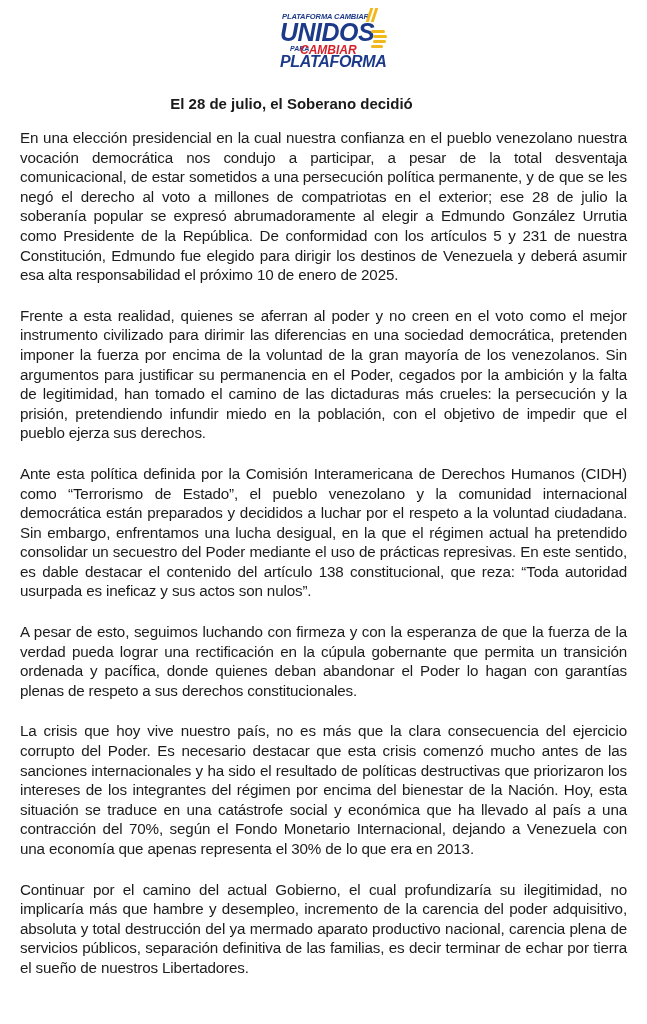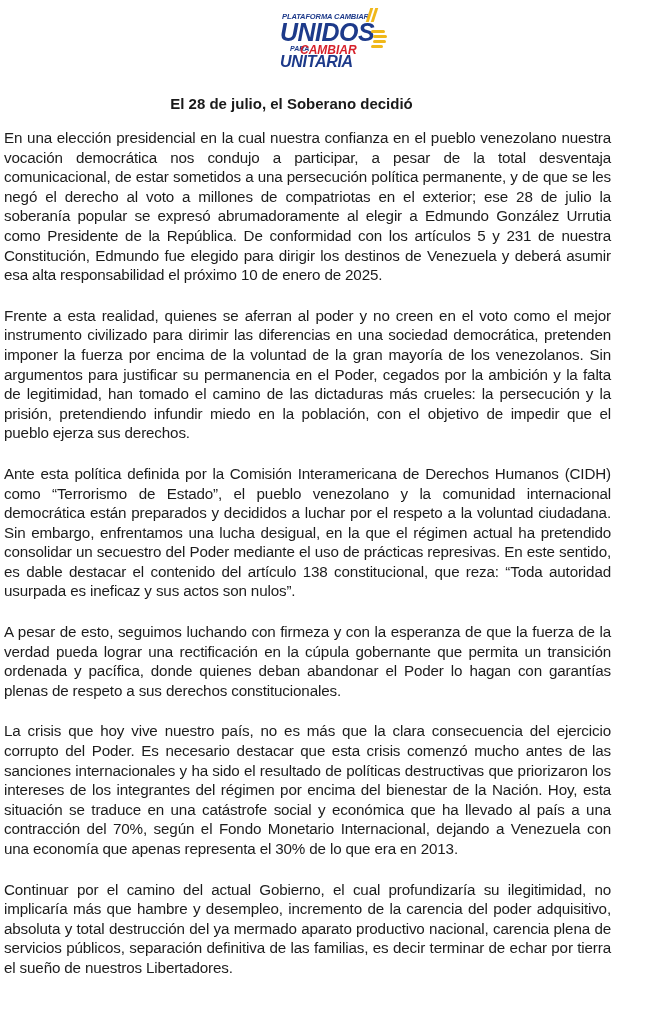--- a/index.html
+++ b/index.html
@@ -7,40 +7,40 @@
   .logo { position: absolute; left: 280px; top: 6px; width: 110px; height: 70px; }
   .logo .sub { position: absolute; left: 2px; top: 6px; font-size: 7.5px; font-weight: bold; font-style: italic; color: #1d3a8a; letter-spacing: -0.1px; white-space: nowrap; }
   .logo .main { position: absolute; left: 0px; top: 14px; font-size: 25px; font-weight: 900; font-style: italic; color: #1d3a8a; letter-spacing: -0.5px; line-height: 24px; transform: scaleY(1.05); }
   .logo .para { position: absolute; left: 10px; top: 39px; font-size: 7px; font-weight: bold; font-style: italic; color: #1d3a8a; }
   .logo .cambiar { position: absolute; left: 20px; top: 37px; font-size: 12px; font-weight: bold; font-style: italic; color: #d6202a; }
   .logo .country { position: absolute; left: 0px; top: 47px; font-size: 16px; font-weight: 900; font-style: italic; color: #1d3a8a; letter-spacing: -0.3px; }
   .logo .slash { position: absolute; left: 88px; top: 2px; width: 3px; height: 14px; background: #f0b81a; transform: skewX(-18deg); }
   .logo .slash2 { position: absolute; left: 93px; top: 2px; width: 3px; height: 14px; background: #f0b81a; transform: skewX(-18deg); }
   .logo .hand { position: absolute; left: 89px; top: 22px; width: 20px; height: 22px; }
   .title { position: absolute; top: 95px; left: 0; width: 583px; text-align: center; font-weight: bold; font-size: 15px; color: #1a1a1a; }
-  .body { position: absolute; left: 4px; top: 128px; width: 607px; }
+  .body { position: absolute; left: 20px; top: 128px; width: 607px; }
   .para-text { font-size: 15.2px; line-height: 19.6px; text-align: justify; margin: 0 0 21px 0; color: #1c1c1c; letter-spacing: -0.15px; }
 </style>
 </head>
 <body>
 
 <div class="logo">
   <span class="sub">PLATAFORMA CAMBIAR</span>
   <span class="slash"></span>
   <span class="slash2"></span>
   <span class="main">UNIDOS</span>
   <svg class="hand" viewBox="0 0 20 22">
     <rect x="2" y="2" width="14" height="3" rx="1.5" fill="#f0b81a"></rect>
     <rect x="4" y="7" width="14" height="3" rx="1.5" fill="#f0b81a"></rect>
     <rect x="4" y="12" width="13" height="3" rx="1.5" fill="#f0b81a"></rect>
     <rect x="2" y="17" width="12" height="3" rx="1.5" fill="#f0b81a"></rect>
   </svg>
   <span class="para">PARA</span>
   <span class="cambiar">CAMBIAR</span>
-  <span class="country">UNITARIA</span>
+  <span class="country">PLATAFORMA</span>
 </div>
 
 <div class="title">El 28 de julio, el Soberano decidió</div>
 
 <div class="body">
   <p class="para-text">En una elección presidencial en la cual nuestra confianza en el pueblo venezolano nuestra vocación democrática nos condujo a participar, a pesar de la total desventaja comunicacional, de estar sometidos a una persecución política permanente, y de que se les negó el derecho al voto a millones de compatriotas en el exterior; ese 28 de julio la soberanía popular se expresó abrumadoramente al elegir a Edmundo González Urrutia como Presidente de la República. De conformidad con los artículos 5 y 231 de nuestra Constitución, Edmundo fue elegido para dirigir los destinos de Venezuela y deberá asumir esa alta responsabilidad el próximo 10 de enero de 2025.</p>
   <p class="para-text">Frente a esta realidad, quienes se aferran al poder y no creen en el voto como el mejor instrumento civilizado para dirimir las diferencias en una sociedad democrática, pretenden imponer la fuerza por encima de la voluntad de la gran mayoría de los venezolanos. Sin argumentos para justificar su permanencia en el Poder, cegados por la ambición y la falta de legitimidad, han tomado el camino de las dictaduras más crueles: la persecución y la prisión, pretendiendo infundir miedo en la población, con el objetivo de impedir que el pueblo ejerza sus derechos.</p>
   <p class="para-text">Ante esta política definida por la Comisión Interamericana de Derechos Humanos (CIDH) como “Terrorismo de Estado”, el pueblo venezolano y la comunidad internacional democrática están preparados y decididos a luchar por el respeto a la voluntad ciudadana. Sin embargo, enfrentamos una lucha desigual, en la que el régimen actual ha pretendido consolidar un secuestro del Poder mediante el uso de prácticas represivas. En este sentido, es dable destacar el contenido del artículo 138 constitucional, que reza: “Toda autoridad usurpada es ineficaz y sus actos son nulos”.</p>
   <p class="para-text">A pesar de esto, seguimos luchando con firmeza y con la esperanza de que la fuerza de la verdad pueda lograr una rectificación en la cúpula gobernante que permita un transición ordenada y pacífica, donde quienes deban abandonar el Poder lo hagan con garantías plenas de respeto a sus derechos constitucionales.</p>
   <p class="para-text">La crisis que hoy vive nuestro país, no es más que la clara consecuencia del ejercicio corrupto del Poder. Es necesario destacar que esta crisis comenzó mucho antes de las sanciones internacionales y ha sido el resultado de políticas destructivas que priorizaron los intereses de los integrantes del régimen por encima del bienestar de la Nación. Hoy, esta situación se traduce en una catástrofe social y económica que ha llevado al país a una contracción del 70%, según el Fondo Monetario Internacional, dejando a Venezuela con una economía que apenas representa el 30% de lo que era en 2013.</p>

